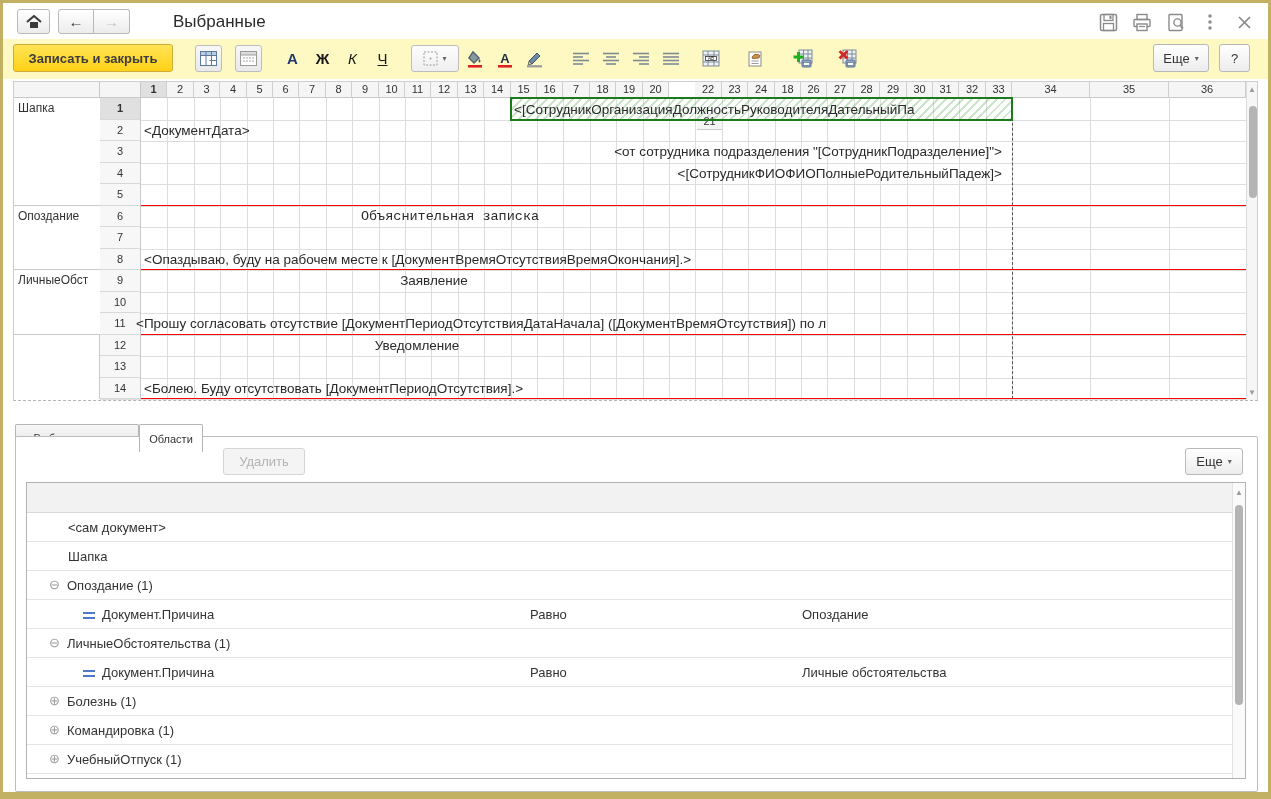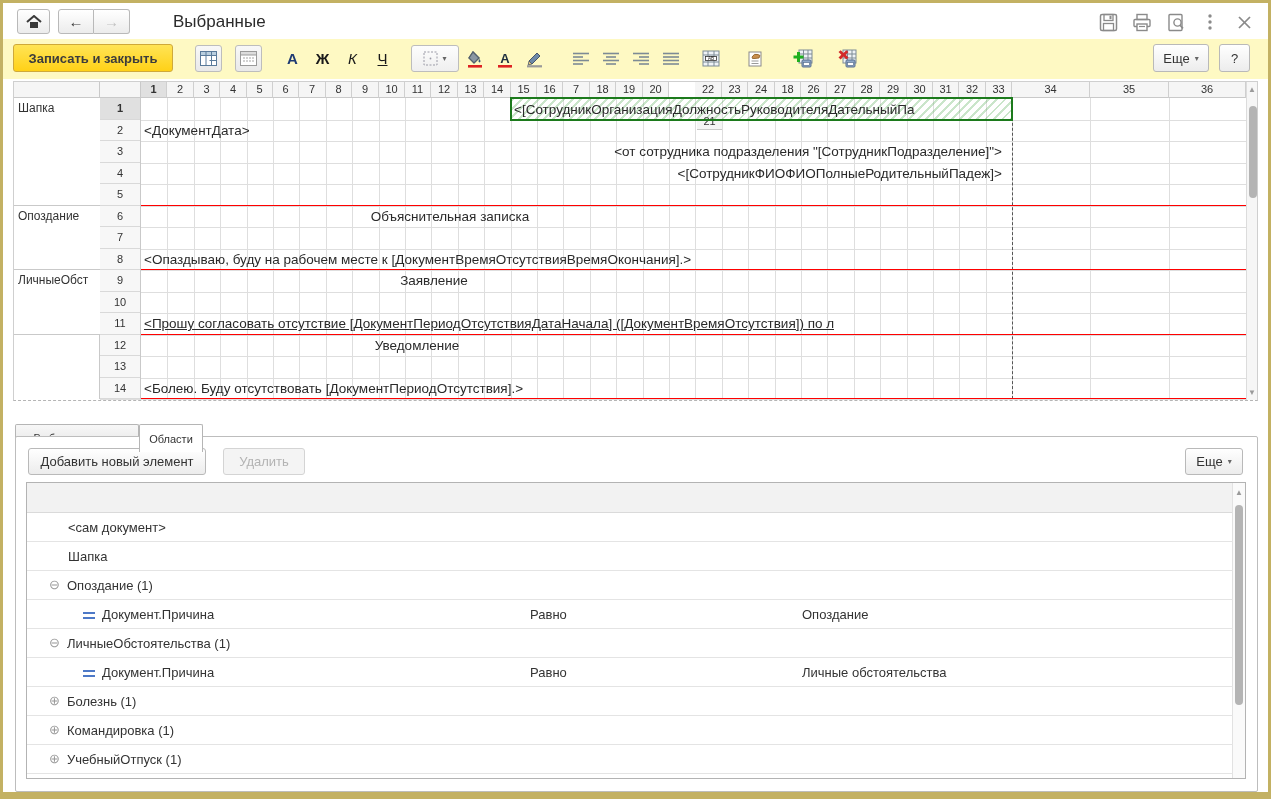--- a/index.html
+++ b/index.html
@@ -408,24 +408,24 @@
       <div class="vline" style="left: 1076px; top: 16px; height: 301px;"></div>
       <div class="vline" style="left: 1155px; top: 16px; height: 301px;"></div>
       <div class="vline" style="left: 85px; top: 0px; height: 317px; background: rgb(201, 201, 201);"></div>
       <div class="vline" style="left: 126px; top: 0px; height: 317px; background: rgb(201, 201, 201);"></div>
       <div class="gbox" style="top: 16px; height: 107.5px;">Шапка</div>
       <div class="gbox" style="top: 123.5px; height: 64.5px;">Опоздание</div>
       <div class="gbox" style="top: 188px; height: 64.5px;">ЛичныеОбст</div>
       <div class="scell" style="top: 37.5px; height: 21.5px; line-height: 21.5px; left: 130px; max-width: 868px; overflow: hidden;">&lt;ДокументДата&gt;</div>
       <div class="scell" style="top: 80.5px; height: 21.5px; line-height: 21.5px; right: 255px;">&lt;[СотрудникФИОФИОПолныеРодительныйПадеж]&gt;</div>
       <div class="scell" style="top: 59px; height: 21.5px; line-height: 21.5px; right: 255px;">&lt;от сотрудника подразделения "[СотрудникПодразделение]"&gt;</div>
-      <div class="scell" style="top: 123.5px; height: 21.5px; line-height: 21.5px; left: 436px; transform: translateX(-50%);">Объяснительная записка</div>
+      <div class="scell" style="top: 123.5px; height: 21.5px; line-height: 21.5px; left: 436px; transform: translateX(-50%); font-family: Liberation Mono, monospace;">Объяснительная записка</div>
       <div class="scell" style="top: 166.5px; height: 21.5px; line-height: 21.5px; left: 130px; max-width: 868px; overflow: hidden;">&lt;Опаздываю, буду на рабочем месте к [ДокументВремяОтсутствияВремяОкончания].&gt;</div>
       <div class="scell" style="top: 188px; height: 21.5px; line-height: 21.5px; left: 420px; transform: translateX(-50%);">Заявление</div>
-      <div class="scell" style="top: 231px; height: 21.5px; line-height: 21.5px; left: 130px; max-width: 868px; overflow: hidden; text-decoration: underline;">&lt;Прошу согласовать отсутствие [ДокументПериодОтсутствияДатаНачала] ([ДокументВремяОтсутствия]) по л</div>
+      <div class="scell" style="top: 231px; height: 21.5px; line-height: 21.5px; left: 122px; max-width: 868px; overflow: hidden;">&lt;Прошу согласовать отсутствие [ДокументПериодОтсутствияДатаНачала] ([ДокументВремяОтсутствия]) по л</div>
       <div class="scell" style="top: 252.5px; height: 21.5px; line-height: 21.5px; left: 403px; transform: translateX(-50%);">Уведомление</div>
       <div class="scell" style="top: 295.5px; height: 21.5px; line-height: 21.5px; left: 130px; max-width: 868px; overflow: hidden;">&lt;Болею. Буду отсутствовать [ДокументПериодОтсутствия].&gt;</div>
       <div class="selcell" style="left: 496px; top: 15px; width: 503px; height: 23.5px; line-height: 20.5px;">&lt;[СотрудникОрганизацияДолжностьРуководителяДательныйПа</div>
       <div class="redline" style="left: 127px; top: 123px; width: 1105px; background: rgb(255, 0, 0);"></div>
       <div class="redline" style="left: 127px; top: 187px; width: 1105px; background: rgb(255, 0, 0);"></div>
       <div class="redline" style="left: 127px; top: 252px; width: 1105px; background: rgb(255, 0, 0);"></div>
       <div class="redline" style="left: 127px; top: 316px; width: 1105px; background: rgb(255, 0, 0);"></div>
       <div class="pbreak" style="left: 998px; top: 16px; height: 301px;"></div>
       <div class="vscroll" style="left: 1232px; top: 0px; width: 11px; height: 318px;">
         <div class="arr" style="top: 3px;">▲</div>
@@ -435,21 +435,20 @@
     </div>
 
   <div class="tab inactive" style="left:12px;width:124px">
     <span>Выбранные поля</span>
   </div>
   <div class="tab active" style="left:136px;width:64px">
     <span>Области</span>
   </div>
 
   <div class="panel">
-    <div class="pbtn" style="left:12px;width:178px">Добавить новый элемент</div>
     <div class="pbtn disabled" style="left:207px;width:82px">Удалить</div>
     <div class="pbtn" style="right:14px;width:58px;gap:5px">
       <span>Еще</span>
       <span class="caret">▾</span>
     </div>
     <div class="list" id="tree">
       <div class="lhead"></div>
       <div class="lscroll">
         <div class="arr" style="top:5px">▲</div>
         <div class="thumb" style="top:22px;height:200px;width:8px"></div>

